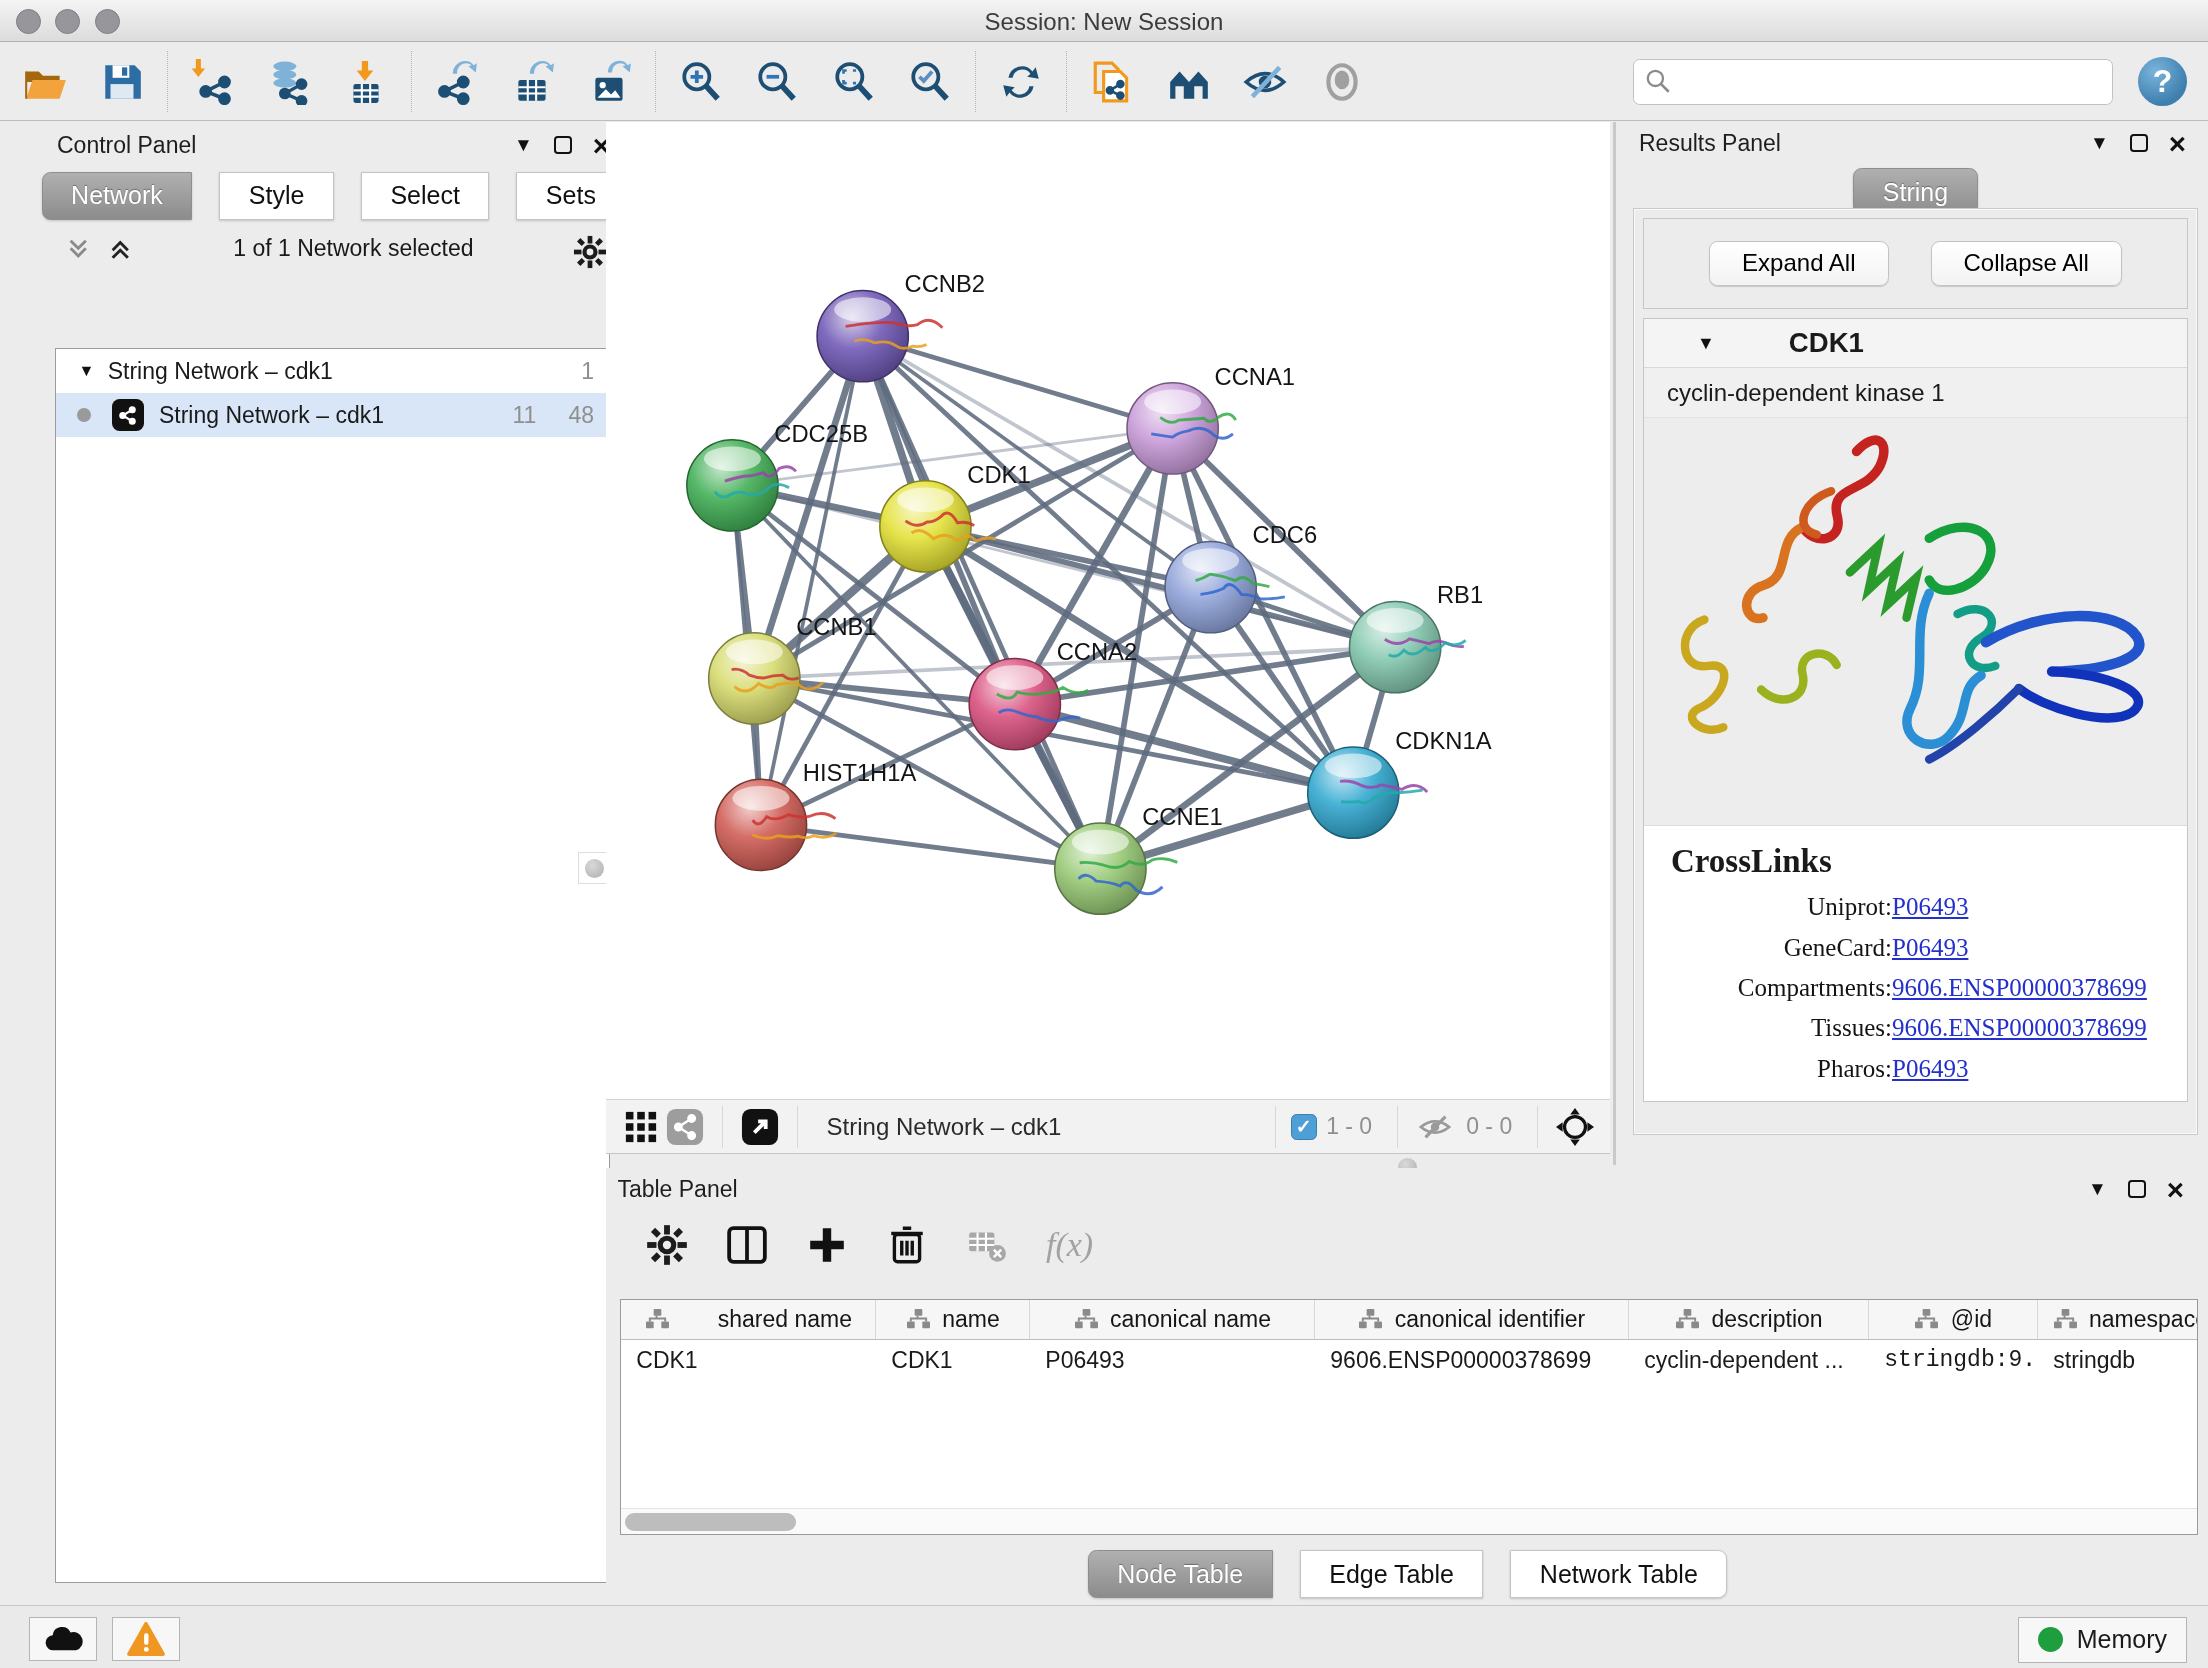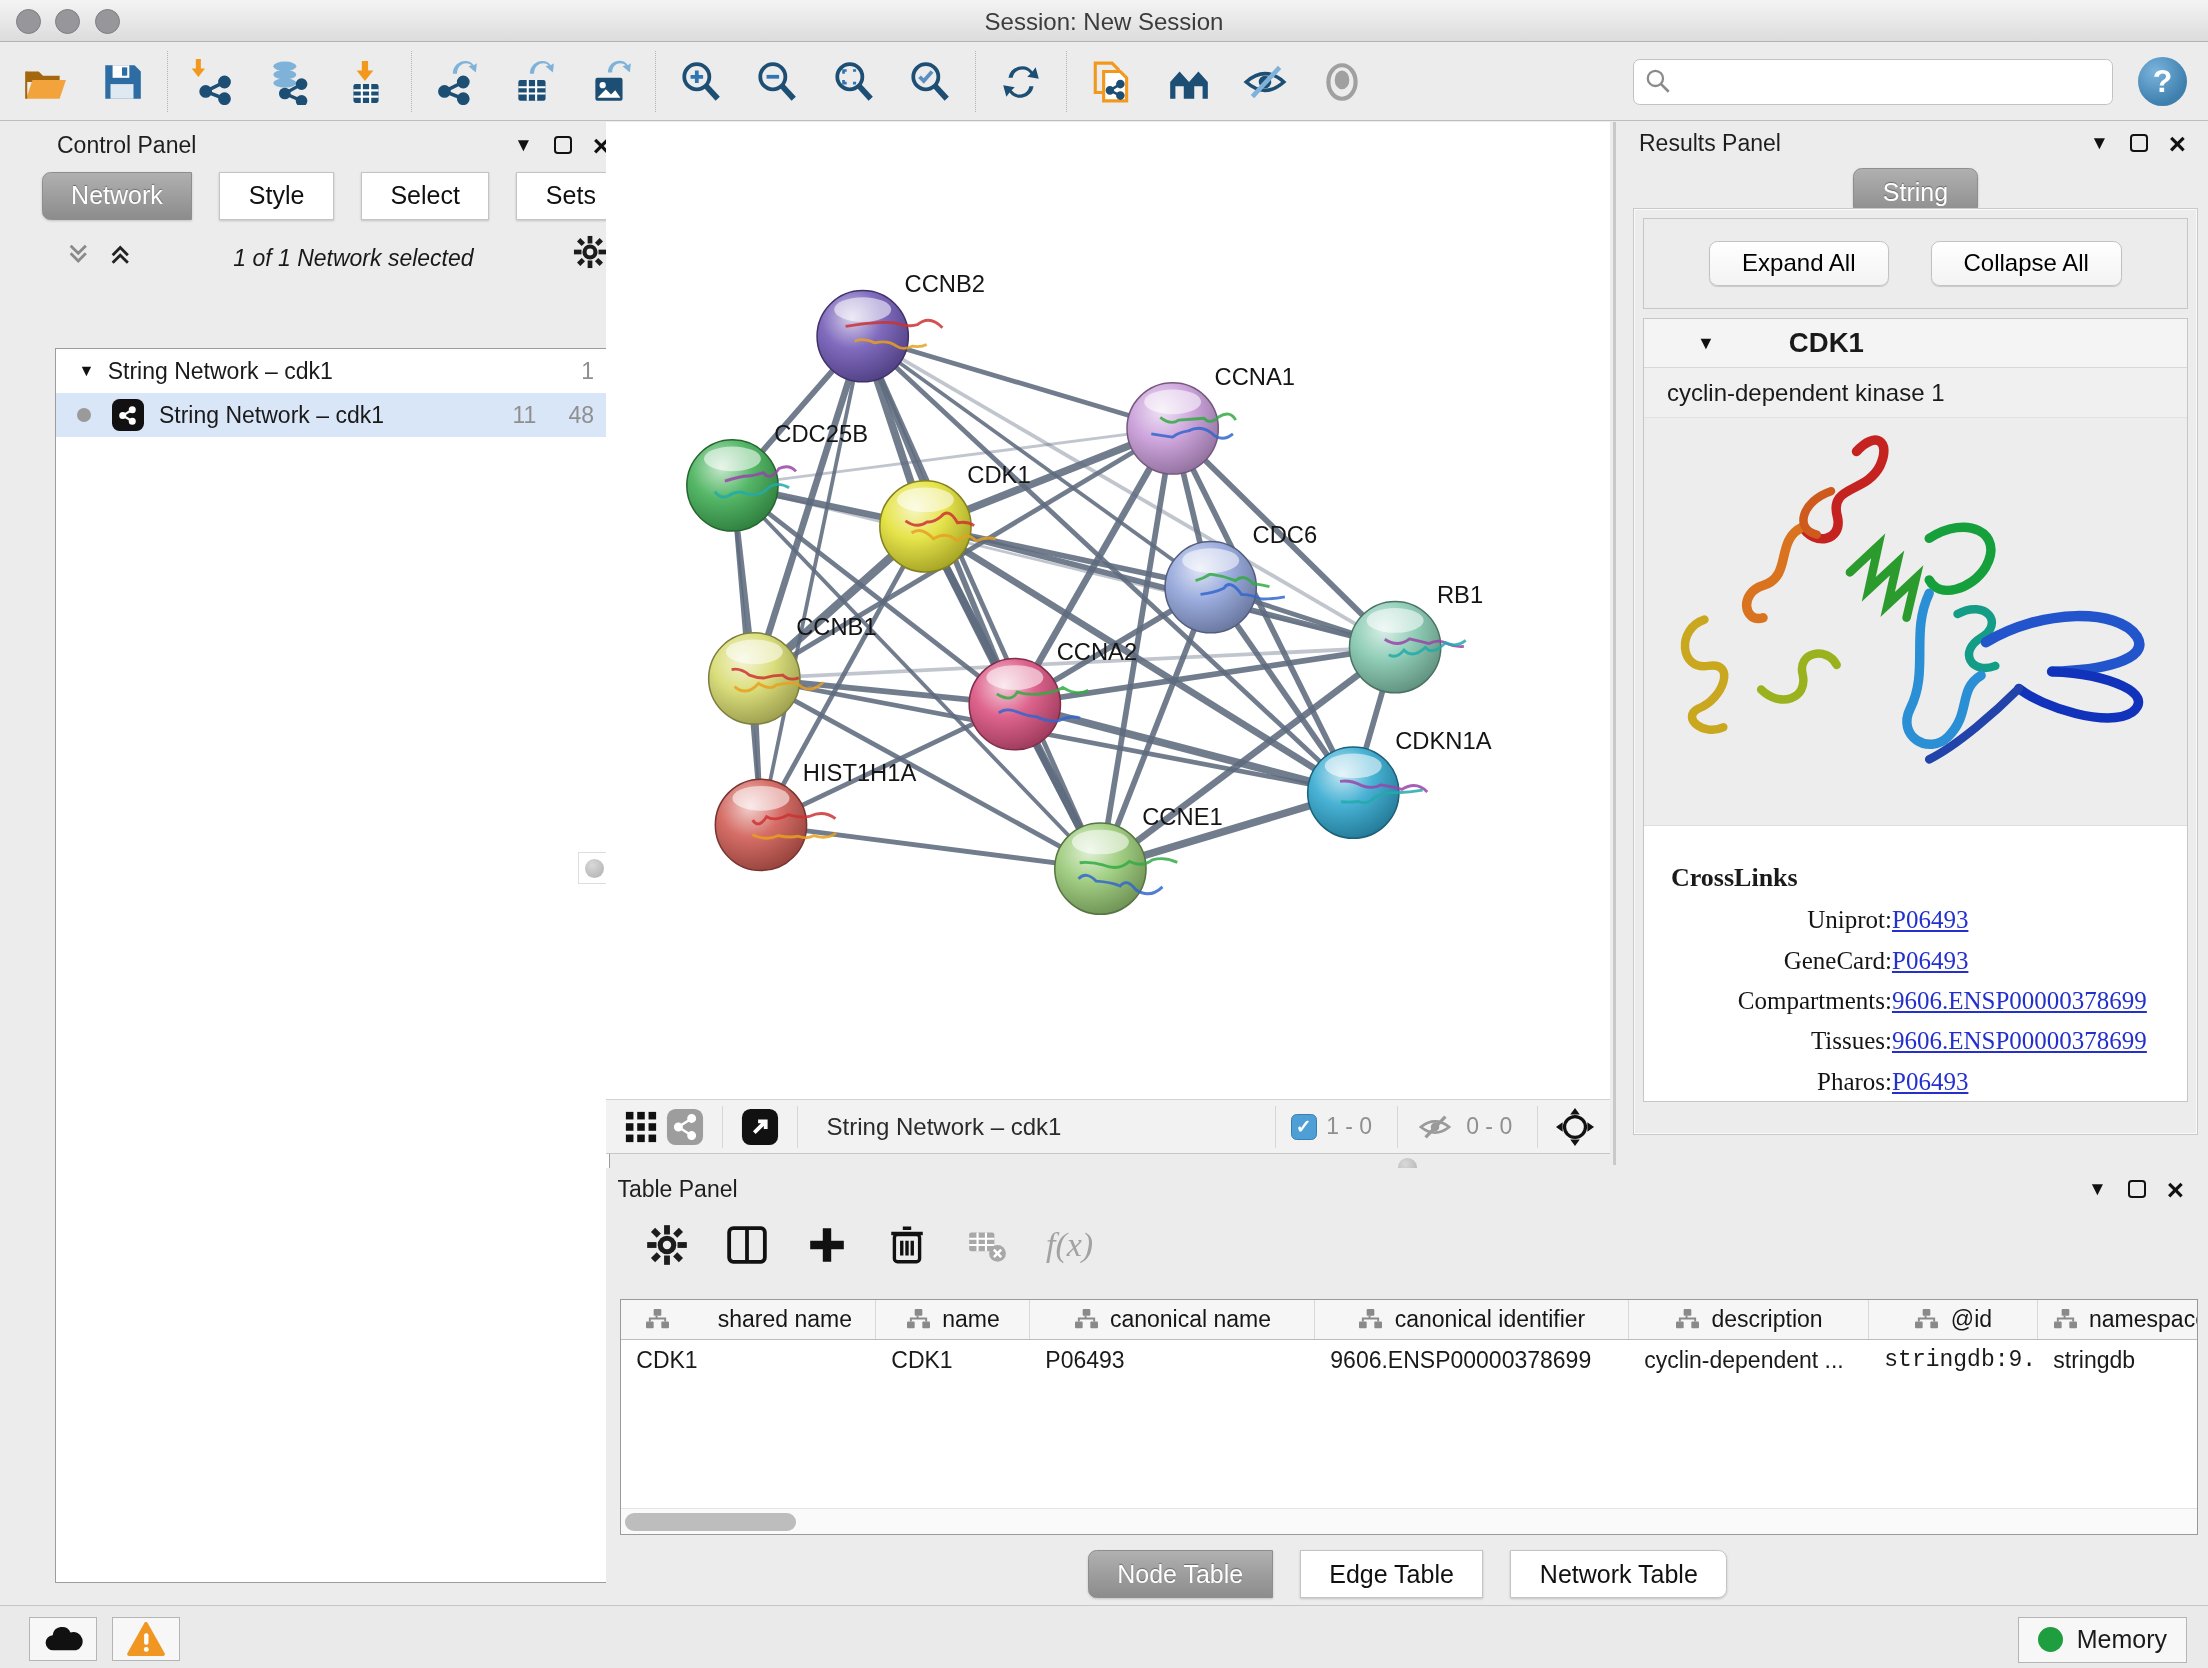--- a/index.html
+++ b/index.html
@@ -43,21 +43,21 @@
     font-size:25px;color:#101010;white-space:nowrap;}
   .seg .tab:first-child{border-radius:8.6px 0 0 8.6px;margin-left:0;}
   .seg .tab:last-child{border-radius:0 8.6px 8.6px 0;}
   .seg .tab.single{border-radius:8.6px;}
   .seg .tab.sel{background:linear-gradient(#b0b0b0,#8c8c8c);color:#fff;border-color:#8e8e8e;
     text-shadow:0 -1px 1px rgba(0,0,0,.35);}
   
   .control-panel{position:absolute;left:0;top:122px;width:603px;height:1478px;background:#ececec;margin-left:32px;}
   .cp-header{display:flex;align-items:center;justify-content:space-between;padding:9.5px 25px 0 25px;}
   .cp-tabs{display:flex;justify-content:center;margin-top:13.3px;}
-  .cp-status{display:flex;align-items:flex-end;padding:15px 28.5px 7.6px 32px;font-style:italic;}
+  .cp-status{display:flex;align-items:flex-start;padding:15px 28.5px 7.6px 32px;}
   .cp-status-label{flex:1;text-align:center;font-size:23px;color:#191919;}
   .chev{color:#6e6e6e;}
   .cp-list{position:absolute;left:23px;right:25px;top:226px;bottom:17px;background:#fff;
     border:1.4px solid #9c9c9c;}
   .tree-row{display:flex;align-items:center;height:44px;font-size:23px;padding:0 15px;}
   .tree-row .count{margin-left:auto;color:#8f8f8f;}
   .tree-row.child{background:#d9e6f7;}
   .tree-caret{font-size:16px;margin:0 13.3px 0 7.6px;color:#111;}
   .dot-gray{width:14.3px;height:14.3px;border-radius:50%;background:#9a9a9a;margin:0 21px 0 5.7px;}
   .share-badge{width:32px;height:32px;border-radius:7.6px;background:#111;display:flex;align-items:center;justify-content:center;margin-right:15px;}
@@ -88,21 +88,21 @@
   .rp-btn{background:linear-gradient(#ffffff,#f3f3f3);border:1px solid #c2c2c2;border-radius:8.6px;
     font-size:24px;padding:7.6px 32px;box-shadow:0 1px 1px rgba(0,0,0,.15);}
   .rp-box2{border:1.4px solid #c6c6c6;background:#ececec;height:784px;overflow:hidden;}
   .rp-entry-head{display:flex;align-items:center;height:49px;background:#f4f4f4;border-bottom:1px solid #d8d8d8;}
   .rp-entry-head .caret{font-size:18px;margin-left:53px;color:#111;}
   .rp-entry-head .gene{font-size:27.6px;font-weight:bold;margin-left:74px;}
   .rp-desc{font-size:24px;padding:11.4px 0 9.5px 23px;background:#f0f0f0;border-bottom:1px solid #e2e2e2;}
   .rp-image{height:407px;background:#ededed;display:flex;align-items:center;justify-content:flex-start;}
   .crosslinks{background:#fff;border-top:1px solid #ddd;border-bottom:1px solid #cfcfcf;
     font-family:"Liberation Serif", serif;padding:17px 0 25px 27px;height:278px;}
-  .cl-title{font-size:26px;font-weight:bold;margin-bottom:13.3px;margin-top:20px;}
+  .cl-title{font-size:33px;font-weight:bold;margin-bottom:13.3px;}
   .cl-row{display:flex;font-size:25px;margin-bottom:12.4px;}
   .cl-label{width:217px;margin-left:4px;color:#141414;text-align:right;}
   .cl-link{color:#2330cc;text-decoration:underline;}
   
   .tablepanel{position:absolute;left:606px;top:1168px;width:1603px;height:432px;background:#ececec;}
   .tp-header{display:flex;align-items:center;justify-content:space-between;padding:7.6px 25px 0 11.4px;}
   .tp-toolbar{display:flex;align-items:center;gap:38px;padding:21px 0 0 40px;}
   .tp-toolbar .tbtn{width:42px;height:42px;}
   .tp-fx{font-family:"Liberation Serif", serif;font-style:italic;font-size:34px;color:#a2a2a2;}
   .tp-tablebox{position:absolute;left:14.3px;right:11.4px;top:131px;height:236px;background:#fff;

